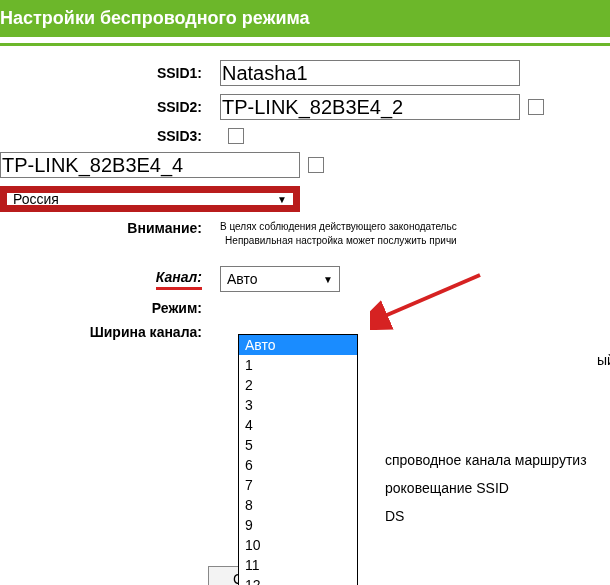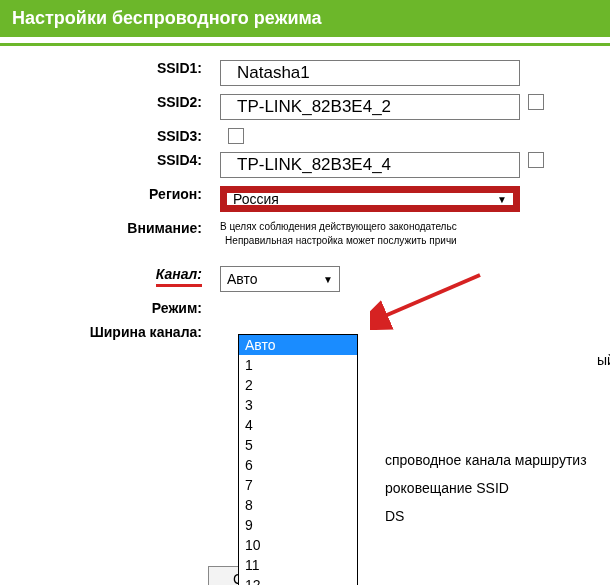--- a/index.html
+++ b/index.html
@@ -11,48 +11,48 @@
     width: 610px;
     height: 585px;
     overflow: hidden;
     background: #fff;
   }
   .header {
     background: #6cb72a;
     color: #fff;
     font-size: 18px;
     font-weight: bold;
-    padding: 8px 12px;
+    padding: 8px 0;
   }
   .green-bar {
     height: 3px;
     background: #6cb72a;
     margin-top: 6px;
   }
   .form-area {
     padding-top: 14px;
     position: relative;
   }
   .row {
     display: flex;
-    align-items: flex-start;
+    align-items: center;
     margin-bottom: 8px;
   }
   .label {
     width: 220px;
     text-align: right;
     font-weight: bold;
     padding-right: 18px;
   }
   .input {
     width: 300px;
     height: 26px;
     border: 1px solid #7a7a7a;
-    padding: 2px 16px;
-    font-size: 17px;
+    padding: 2px 1px;
+    font-size: 20px;
     font-family: Arial, Helvetica, sans-serif;
   }
   .checkbox {
     width: 16px;
     height: 16px;
     margin-left: 8px;
     border: 1px solid #7a7a7a;
     background: #fff;
   }
   .select {
@@ -170,27 +170,25 @@
     <input class="input" value="TP-LINK_82B3E4_2" style="">
     <div class="checkbox"></div>
   </div>
 
   <div class="row">
     <div class="label">SSID3:</div>
     <div class="checkbox"></div>
   </div>
 
   <div class="row">
-    <div class="label">SSID4:</div>
     <input class="input" value="TP-LINK_82B3E4_4" style="">
     <div class="checkbox"></div>
   </div>
 
   <div class="row">
-    <div class="label">Регион:</div>
     <div class="select">
       <span>Россия</span>
       <span class="chev">▼</span>
     </div>
   </div>
 
   <div class="row" style="align-items:flex-start;">
     <div class="label">Внимание:</div>
     <div class="plain-text">
       <div>В целях соблюдения действующего законодательс</div>

